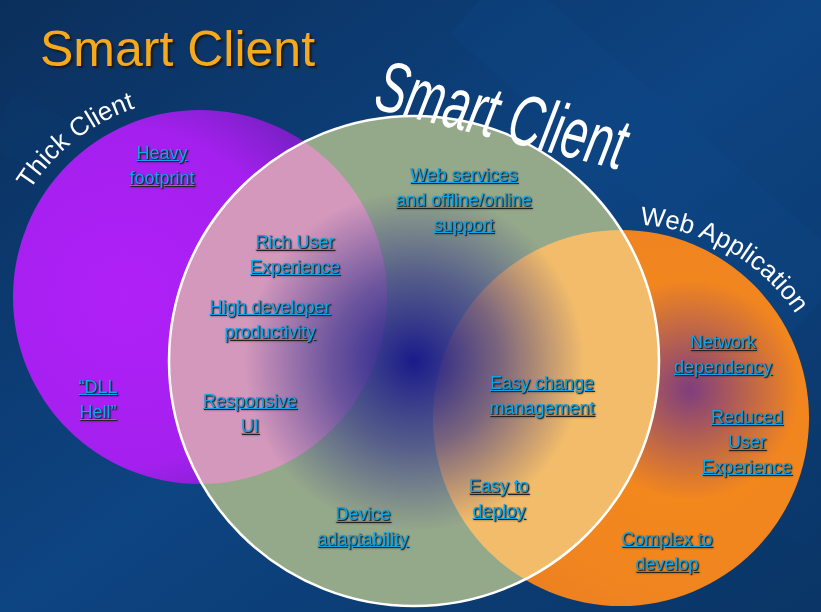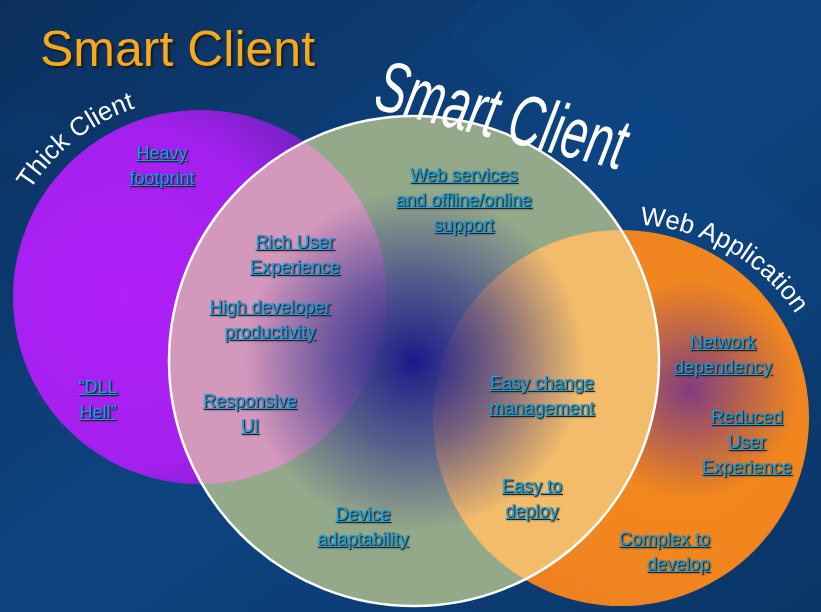--- a/index.html
+++ b/index.html
@@ -119,23 +119,23 @@
 UI</div>
 
   <div class="lbl" style="left:375px;top:163px;width:178px;">Web services
 and offline/online
 support</div>
   <div class="lbl" style="left:300px;top:502px;width:126px;">Device
 adaptability</div>
 
   <div class="lbl" style="left:472px;top:371px;width:140px;text-align:center;">Easy change
 management</div>
-  <div class="lbl" style="left:484px;top:474px;width:96px;">Easy to
+  <div class="lbl" style="left:451px;top:474px;width:96px;">Easy to
 deploy</div>
 
   <div class="lbl" style="left:658px;top:302px;width:130px;margin-top:28px;">Network
 dependency</div>
   <div class="lbl" style="left:686px;top:405px;width:122px;">Reduced
 User
 Experience</div>
-  <div class="lbl" style="left:584px;top:527px;width:126px;text-align:right;">Complex to
+  <div class="lbl" style="left:604px;top:527px;width:126px;">Complex to
 develop</div>
 </div>
 
 </body></html>

